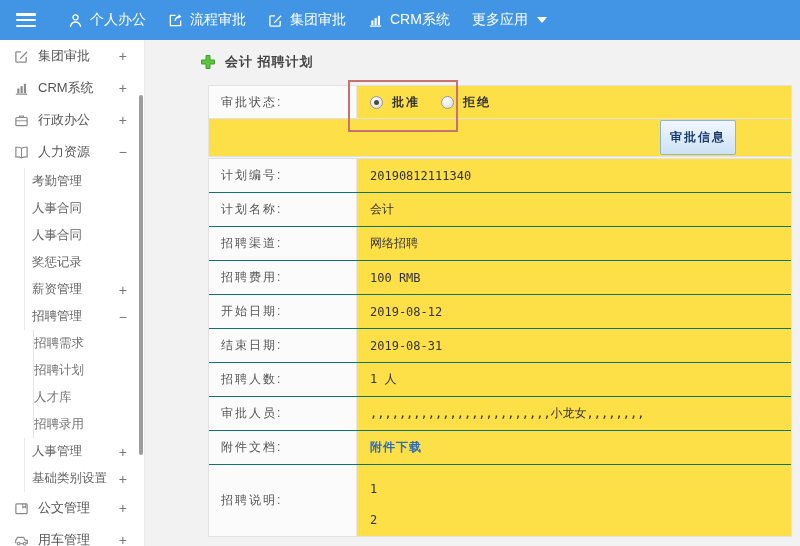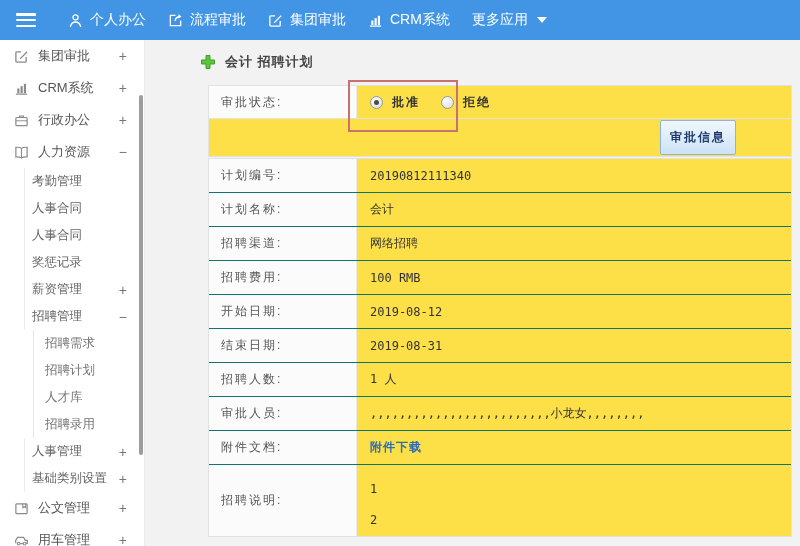--- a/index.html
+++ b/index.html
@@ -30,21 +30,21 @@
     position:absolute; top:40px; left:0; width:145px; bottom:0;
     background:#fff; overflow:hidden; border-right:1px solid #ececec;
   }
   .side-list { list-style:none; }
   .side-item { display:flex; align-items:center; cursor:pointer; position:relative; color:#555; }
   .side-item .icon { color:#8a8a8a; display:flex; align-items:center; margin-right:9px; }
   .side-item .toggle { position:absolute; right:17px; color:#777; font-size:14px; font-weight:400; }
   .lvl0 { height:32px; padding-left:14px; font-size:13px; }
   .lvl1 { height:27px; font-size:12.5px; color:#666; margin-left:24px; border-left:1px solid #ebebeb; padding-left:7px; }
   .lvl1 .toggle { right:17px; }
-  .lvl2 { height:27px; font-size:12.5px; color:#737373; margin-left:33px; border-left:1px solid #e4e4e4; padding-left:11px; }
+  .lvl2 { height:27px; font-size:12.5px; color:#737373; margin-left:33px; border-left:1px solid #e4e4e4; }
   .side-scrollbar { position:absolute; right:1px; top:55px; width:4px; height:360px; background:#9d9d9d; border-radius:2px; }
 
   
   .main { position:absolute; left:145px; top:40px; right:0; bottom:0; background:#f2f2f2; }
   .title-row { position:absolute; left:55px; top:13px; display:flex; align-items:center; gap:9px; }
   .page-title { font-size:13px; font-weight:bold; color:#444; letter-spacing:1px; }
 
   .panel { position:absolute; left:63px; width:584px; background:#fde047; border:1px solid #e2e2e2; }
   .panel-approval { top:45px; }
   .panel-detail { top:118px; }

